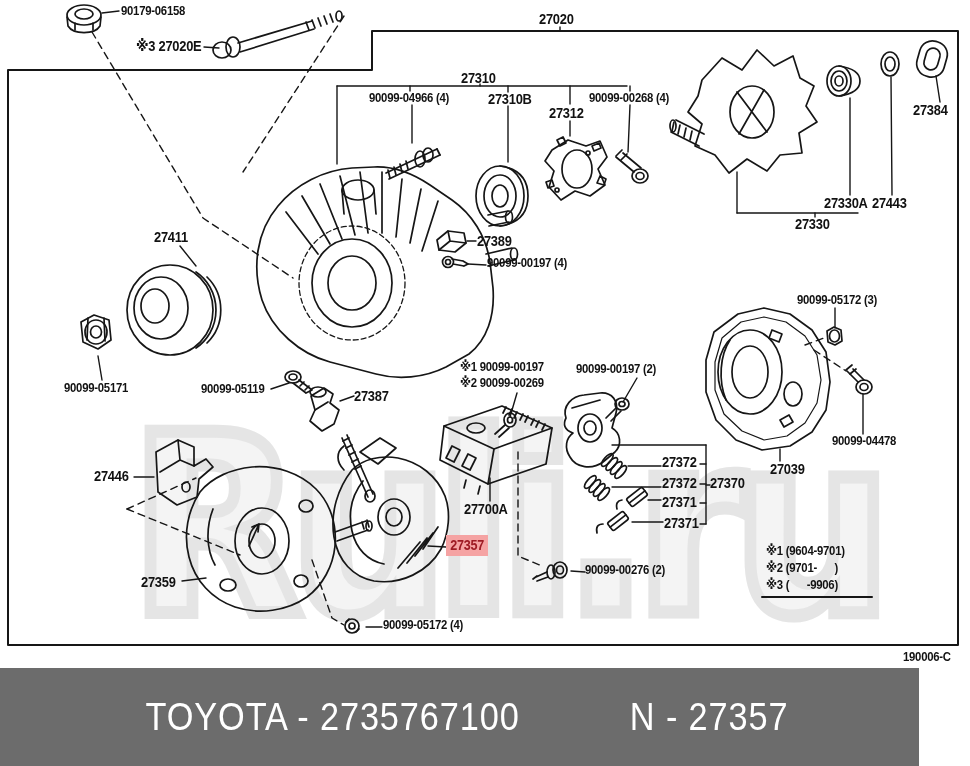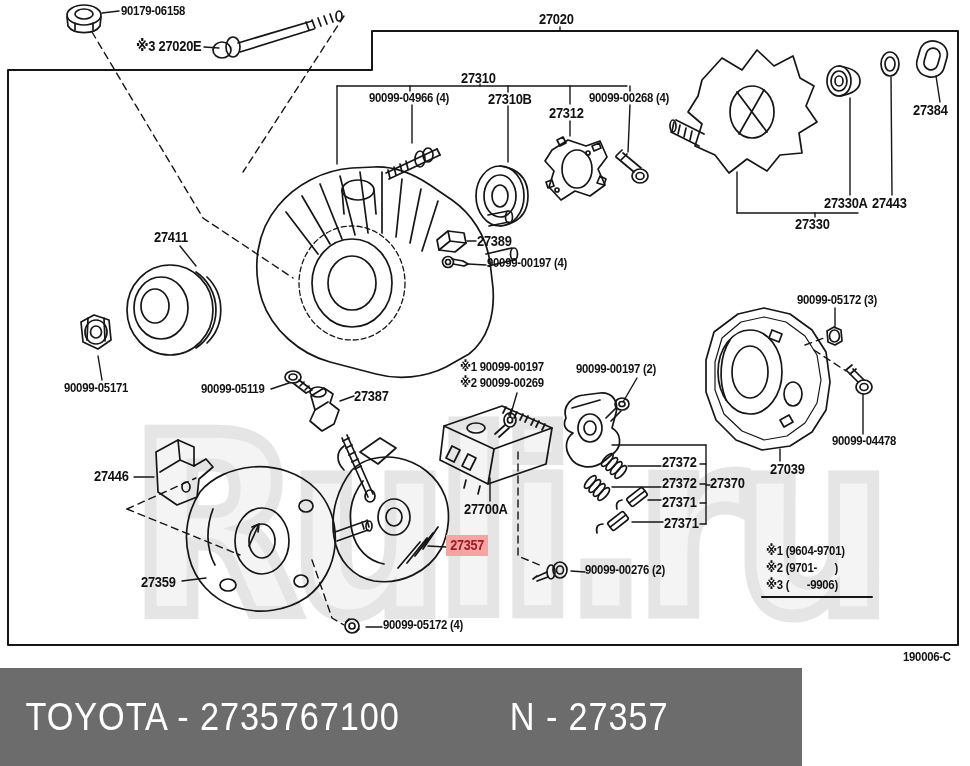--- a/index.html
+++ b/index.html
@@ -8,22 +8,22 @@
   .watermark{position:absolute;left:130px;top:402px;z-index:0;
     font:bold 248px "DejaVu Sans",sans-serif;letter-spacing:-14px;line-height:1;
     color:#f4f4f4;-webkit-text-stroke:13px #e5e5e5;
     transform:scaleX(0.9);transform-origin:left top;white-space:pre;}
   svg.art{position:absolute;left:0;top:0;z-index:1;}
   .lbl{position:absolute;z-index:2;font-weight:bold;font-size:13.5px;color:#121212;
        letter-spacing:-0.3px;white-space:pre;line-height:1.05;
        transform:scaleX(0.84);transform-origin:left top;}
   .lbl.lg{font-size:15px;transform:scaleX(0.86);}
   .lbl.hl{background:#f5a3a3;color:#9e1b24;padding:2px 5px 3px;font-size:15px;}
-  .footer{position:absolute;left:0;top:668px;width:802px;height:98px;background:#6c6c6c;
-          z-index:3;display:flex;align-items:center;gap:74px;}
+  .footer{position:absolute;left:0;top:668px;width:919px;height:98px;background:#6c6c6c;
+          z-index:3;display:flex;align-items:center;justify-content:center;gap:74px;}
   .footer span{font-weight:400;font-size:39px;color:#ffffff;letter-spacing:1px;
                transform:scaleX(0.88);white-space:pre;}
 </style>
 </head>
 <body>
 
 <div class="stage">
 
   <div class="watermark">Ruli.ru</div>
 

